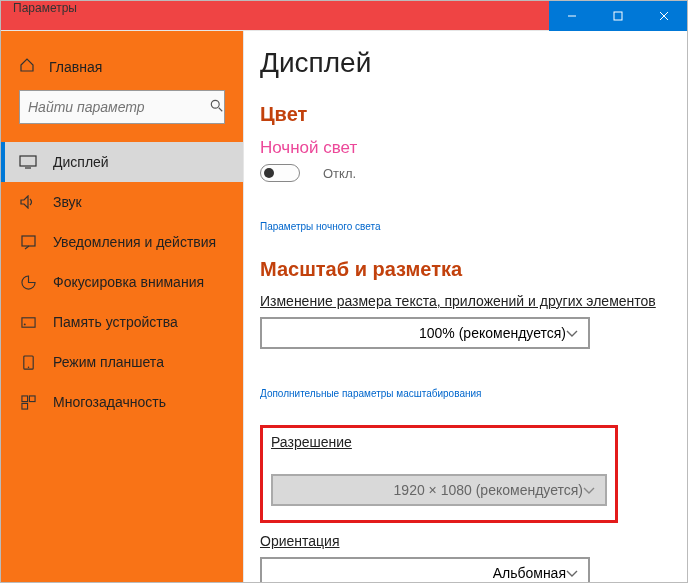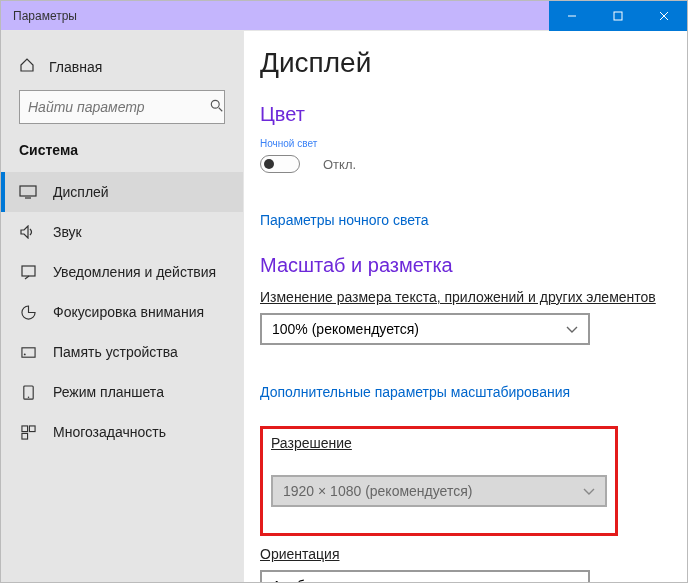--- a/index.html
+++ b/index.html
@@ -1,49 +1,49 @@
 <!DOCTYPE html>
 <html><head>
 <meta charset="utf-8">
 <style>
 * { margin: 0; padding: 0; box-sizing: border-box; font-family: "Segoe UI", Arial, sans-serif; }
 body { background: #fff; width: 688px; height: 583px; overflow: hidden; font-size: 13px; }
 .window { width: 688px; height: 583px; border: 1px solid #bbb; display: flex; flex-direction: column; }
-.titlebar { height: 30px; background: #c4b5fd; display: flex; align-items: center; border-bottom: 1px solid #e6e6e6; }
+.titlebar { height: 30px; background: #ef4444; display: flex; border-bottom: 1px solid #e6e6e6; }
 .title { padding-left: 12px; font-size: 12px; color: #333; flex: 1; }
 .win-controls { display: flex; }
 .win-btn { width: 46px; height: 30px; display: flex; align-items: center; justify-content: center; background: #0078d7; color: #fff; font-size: 11px; }
 .win-btn svg { width: 10px; height: 10px; }
 .content { flex: 1; display: flex; overflow: hidden; }
-.sidebar { width: 243px; background: #e5e5e5; border-right: 1px solid #e6e6e6; display: flex; flex-direction: column; padding-top: 18px; }
+.sidebar { width: 243px; background: #f97316; border-right: 1px solid #e6e6e6; display: flex; flex-direction: column; padding-top: 18px; }
 .home-row { display: flex; align-items: center; padding: 8px 18px 14px 18px; gap: 14px; font-size: 14px; color: #222; cursor: pointer; }
 .search-box { margin: 0 18px 18px 18px; height: 34px; border: 1px solid #999; background: #fafafa; display: flex; align-items: center; padding: 8px 8px; }
 .search-box input { flex: 1; border: none; background: transparent; font-size: 14px; outline: none; font-style: italic; color: #666; }
 .search-box .sicon { color: #555; }
 .section-label { font-weight: 600; font-size: 14px; padding: 0 18px 14px 18px; color: #111; }
 .nav { display: flex; flex-direction: column; }
 .nav-item { display: flex; align-items: center; gap: 16px; padding: 12px 18px; font-size: 14px; color: #222; cursor: pointer; position: relative; }
 .nav-item.active { background: #d8d8d8; }
 .nav-item.active::before { content: ""; position: absolute; left: 0; top: 0; bottom: 0; width: 4px; background: #0078d7; }
 .nav-item .icon { width: 18px; display: flex; justify-content: center; color: #333; }
 .main { flex: 1; padding: 16px 0 0 16px; overflow: hidden; background: #fff; position: relative; }
 .main h1 { font-size: 28px; font-weight: 400; color: #222; margin-bottom: 24px; }
-.main h2 { font-size: 20px; font-weight: 400; color: #6d28d9; margin-bottom: 12px; }
-.sub-label { font-size: 10px; color: #3b82f6; margin-bottom: 6px; }
+.main h2 { font-size: 20px; font-weight: 700; color: #c2410c; margin-bottom: 12px; }
+.sub-label { font-size: 17px; color: #ec4899; margin-bottom: 6px; }
 .toggle-row { display: flex; align-items: center; gap: 23px; margin-bottom: 14px; }
 .toggle { width: 40px; height: 18px; border: 1px solid #888; border-radius: 10px; position: relative; background: #fdfdfd; }
 .toggle::after { content: ""; position: absolute; width: 10px; height: 10px; border-radius: 50%; background: #333; left: 3px; top: 3px; }
-.link { color: #0066cc; font-size: 14px; cursor: pointer; display: inline-block; margin-bottom: 26px; margin-top: 25px; }
+.link { color: #0066cc; font-size: 10px; cursor: pointer; display: inline-block; margin-bottom: 26px; margin-top: 25px; }
 .field-label { font-size: 14px; color: #222; margin-bottom: 8px; text-decoration: underline; }
-.dropdown { width: 330px; height: 32px; border: 2px solid #999; background: #fff; display: flex; align-items: center; padding: 0 10px; justify-content: space-between; margin-bottom: 14px; font-size: 14px; cursor: pointer; }
+.dropdown { width: 330px; height: 32px; border: 2px solid #999; background: #fff; display: flex; align-items: center; padding: 0 10px; justify-content: flex-end; margin-bottom: 14px; font-size: 14px; cursor: pointer; }
 .dropdown.shaded { background: #d9d9d9; border-color: #aaa; color: #666; }
 .chev { color: #666; }
 .highlight-box { border: 3px solid #e31b1b; padding: 6px 8px 10px 8px; width: 358px; margin-bottom: 10px; }
 .highlight-box .field-label { margin-bottom: 24px; }
-.highlight-box .dropdown { width: 100%; margin-bottom: 16px; }
+.highlight-box .dropdown { width: 100%; margin-bottom: 4px; }
 </style>
 </head>
 <body>
 
 <div class="window">
   <div class="titlebar">
     <div class="title">Параметры</div>
     <div class="win-controls">
       <div class="win-btn">
           <svg viewBox="0 0 10 10">
@@ -74,21 +74,20 @@
       </div>
 
       <div class="search-box">
         <input placeholder="Найти параметр" style="">
         <span class="sicon"><svg width="14" height="14" viewBox="0 0 16 16">
               <circle cx="6" cy="6" r="4.5" fill="none" stroke="#555" stroke-width="1.3"></circle>
               <line x1="10" y1="10" x2="14" y2="14" stroke="#555" stroke-width="1.3"></line>
             </svg></span>
       </div>
 
-      <div class="section-label">Система</div>
 
       <div class="nav">
         <div class="nav-item active">
           <span class="icon">
               <svg width="18" height="14" viewBox="0 0 18 14">
                 <rect x="1" y="1" width="16" height="10" fill="none" stroke="#333" stroke-width="1.2"></rect>
                 <line x1="6" y1="13" x2="12" y2="13" stroke="#333" stroke-width="1.2"></line>
               </svg>
             </span>
           <span>Дисплей</span>

